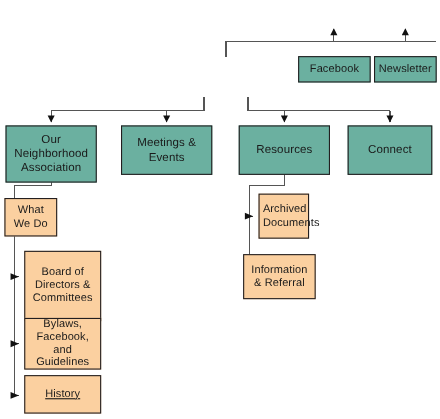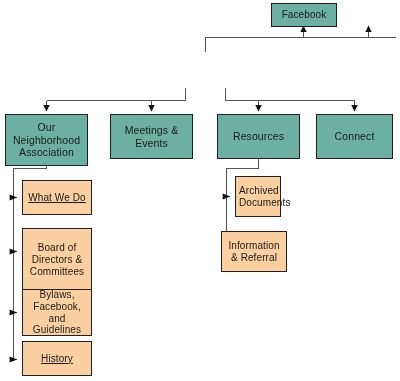--- a/index.html
+++ b/index.html
@@ -48,20 +48,21 @@
     font-weight: bold;
     font-size: 10.5px;
   }
   .node-section {
     background: #6bb0a0;
     font-size: 10.5px;
   }
   .node-external {
     background: #6bb0a0;
     font-size: 10px;
+    margin-top: 48px;
   }
   .node-leaf {
     background: #fbd0a0;
     font-size: 10px;
   }
 </style>
 </head>
 <body>
 
 <div id="diagram">
@@ -102,36 +103,39 @@
 
       <path d="M258.5,158 L258.5,168.5 L226.5,168.5 L226.5,251.5"></path>
       <path d="M226.5,196.5 L230,196.5" marker-end="url(#arrow-right)"></path>
       <path d="M226.5,251.5 L230,251.5" marker-end="url(#arrow-right)"></path>
     </g>
   </svg>
 
   <div class="node node-external" style="left:271px; top:3px; width:66px; height:24px;">
     <span>Facebook</span>
   </div>
+  <div class="node node-external" style="left:340px; top:3px; width:57px; height:24px;">
+    <span>Newsletter</span>
+  </div>
 
 
   <div class="node node-section" style="left:5px; top:114px; width:83px; height:52px;">
     <span>Our Neighborhood Association</span>
   </div>
   <div class="node node-section" style="left:110px; top:114px; width:83px; height:45px;">
     <span>Meetings &amp; Events</span>
   </div>
   <div class="node node-section" style="left:217px; top:114px; width:83px; height:45px;">
     <span>Resources</span>
   </div>
   <div class="node node-section" style="left:316px; top:114px; width:77px; height:45px;">
     <span>Connect</span>
   </div>
 
-  <div class="node node-leaf" style="left:22px; top:180px; width:70px; height:35px;text-decoration:underline;">
+  <div class="node node-leaf" style="left:4px; top:180px; width:48px; height:35px;">
     <span>What We Do</span>
   </div>
   <div class="node node-leaf" style="left:22px; top:228px; width:70px; height:64px;">
     <span>Board of Directors &amp; Committees</span>
   </div>
   <div class="node node-leaf" style="left:22px; top:289px; width:70px; height:47px;">
     <span>Bylaws, Facebook, and Guidelines</span>
   </div>
   <div class="node node-leaf" style="left:22px; top:341px; width:70px; height:35px;text-decoration:underline;">
     <span>History</span>

